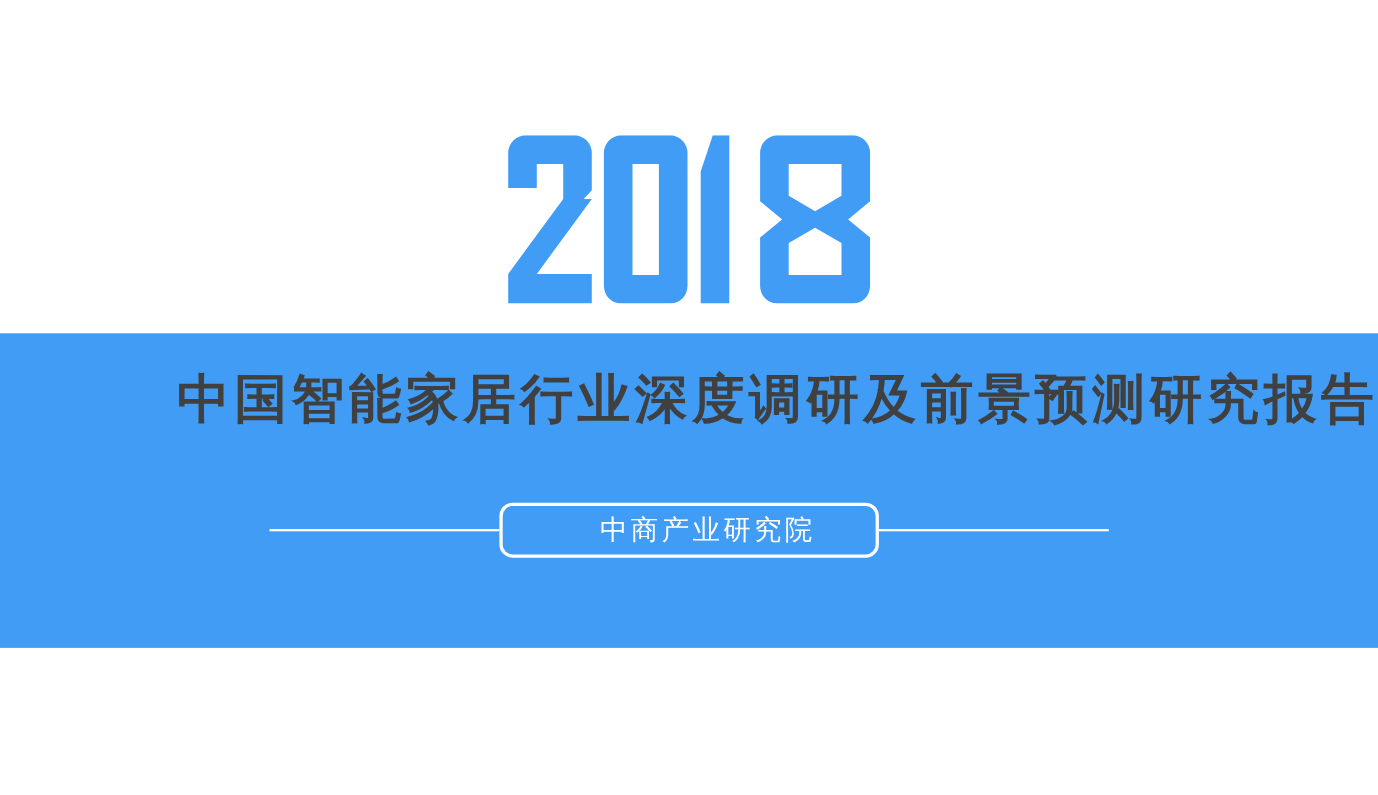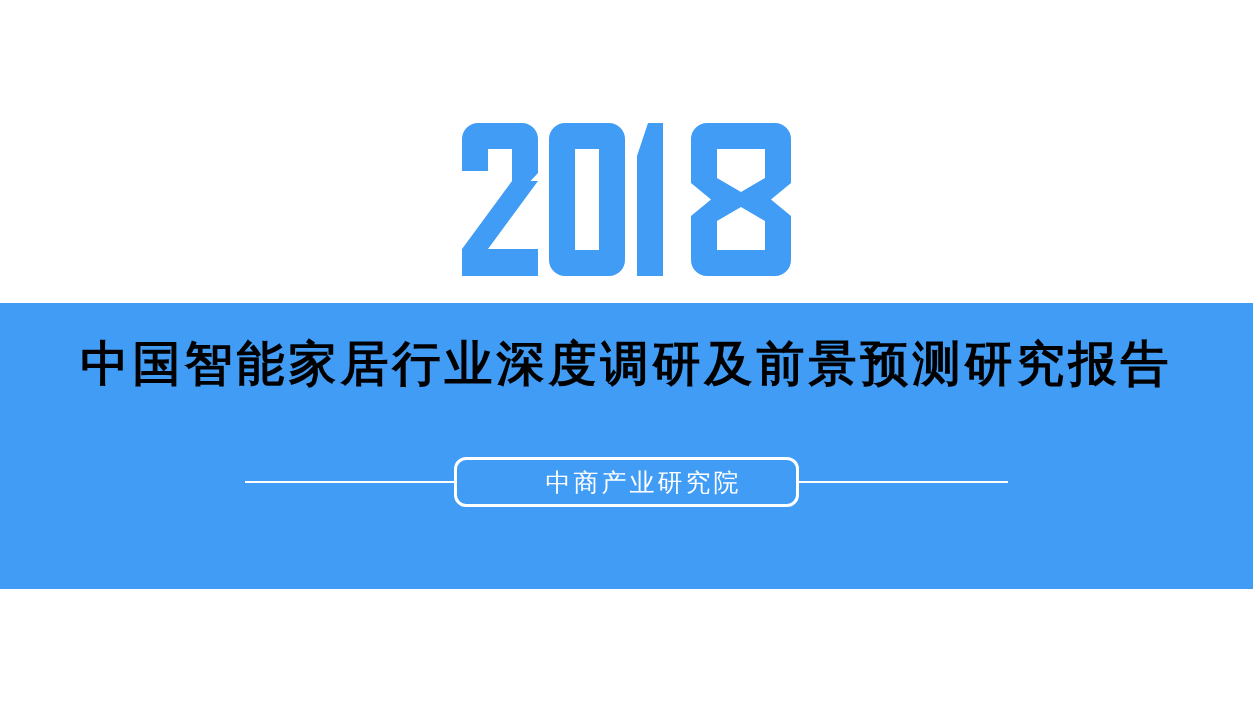--- a/index.html
+++ b/index.html
@@ -45,22 +45,22 @@
     height: 286px;
     background: #419cf6;
   }
 
   
   .title {
     position: absolute;
     left: 0;
     top: 333px;
     width: 1253px;
-    text-align: center;
-    color: #000000;
+    text-align: right;
+    color: #404040;
     font-size: 48px;
     font-weight: bold;
     line-height: 62px;
     letter-spacing: 4px;
     white-space: pre-line;
   }
 
   
   .sub-row {
     position: absolute;

